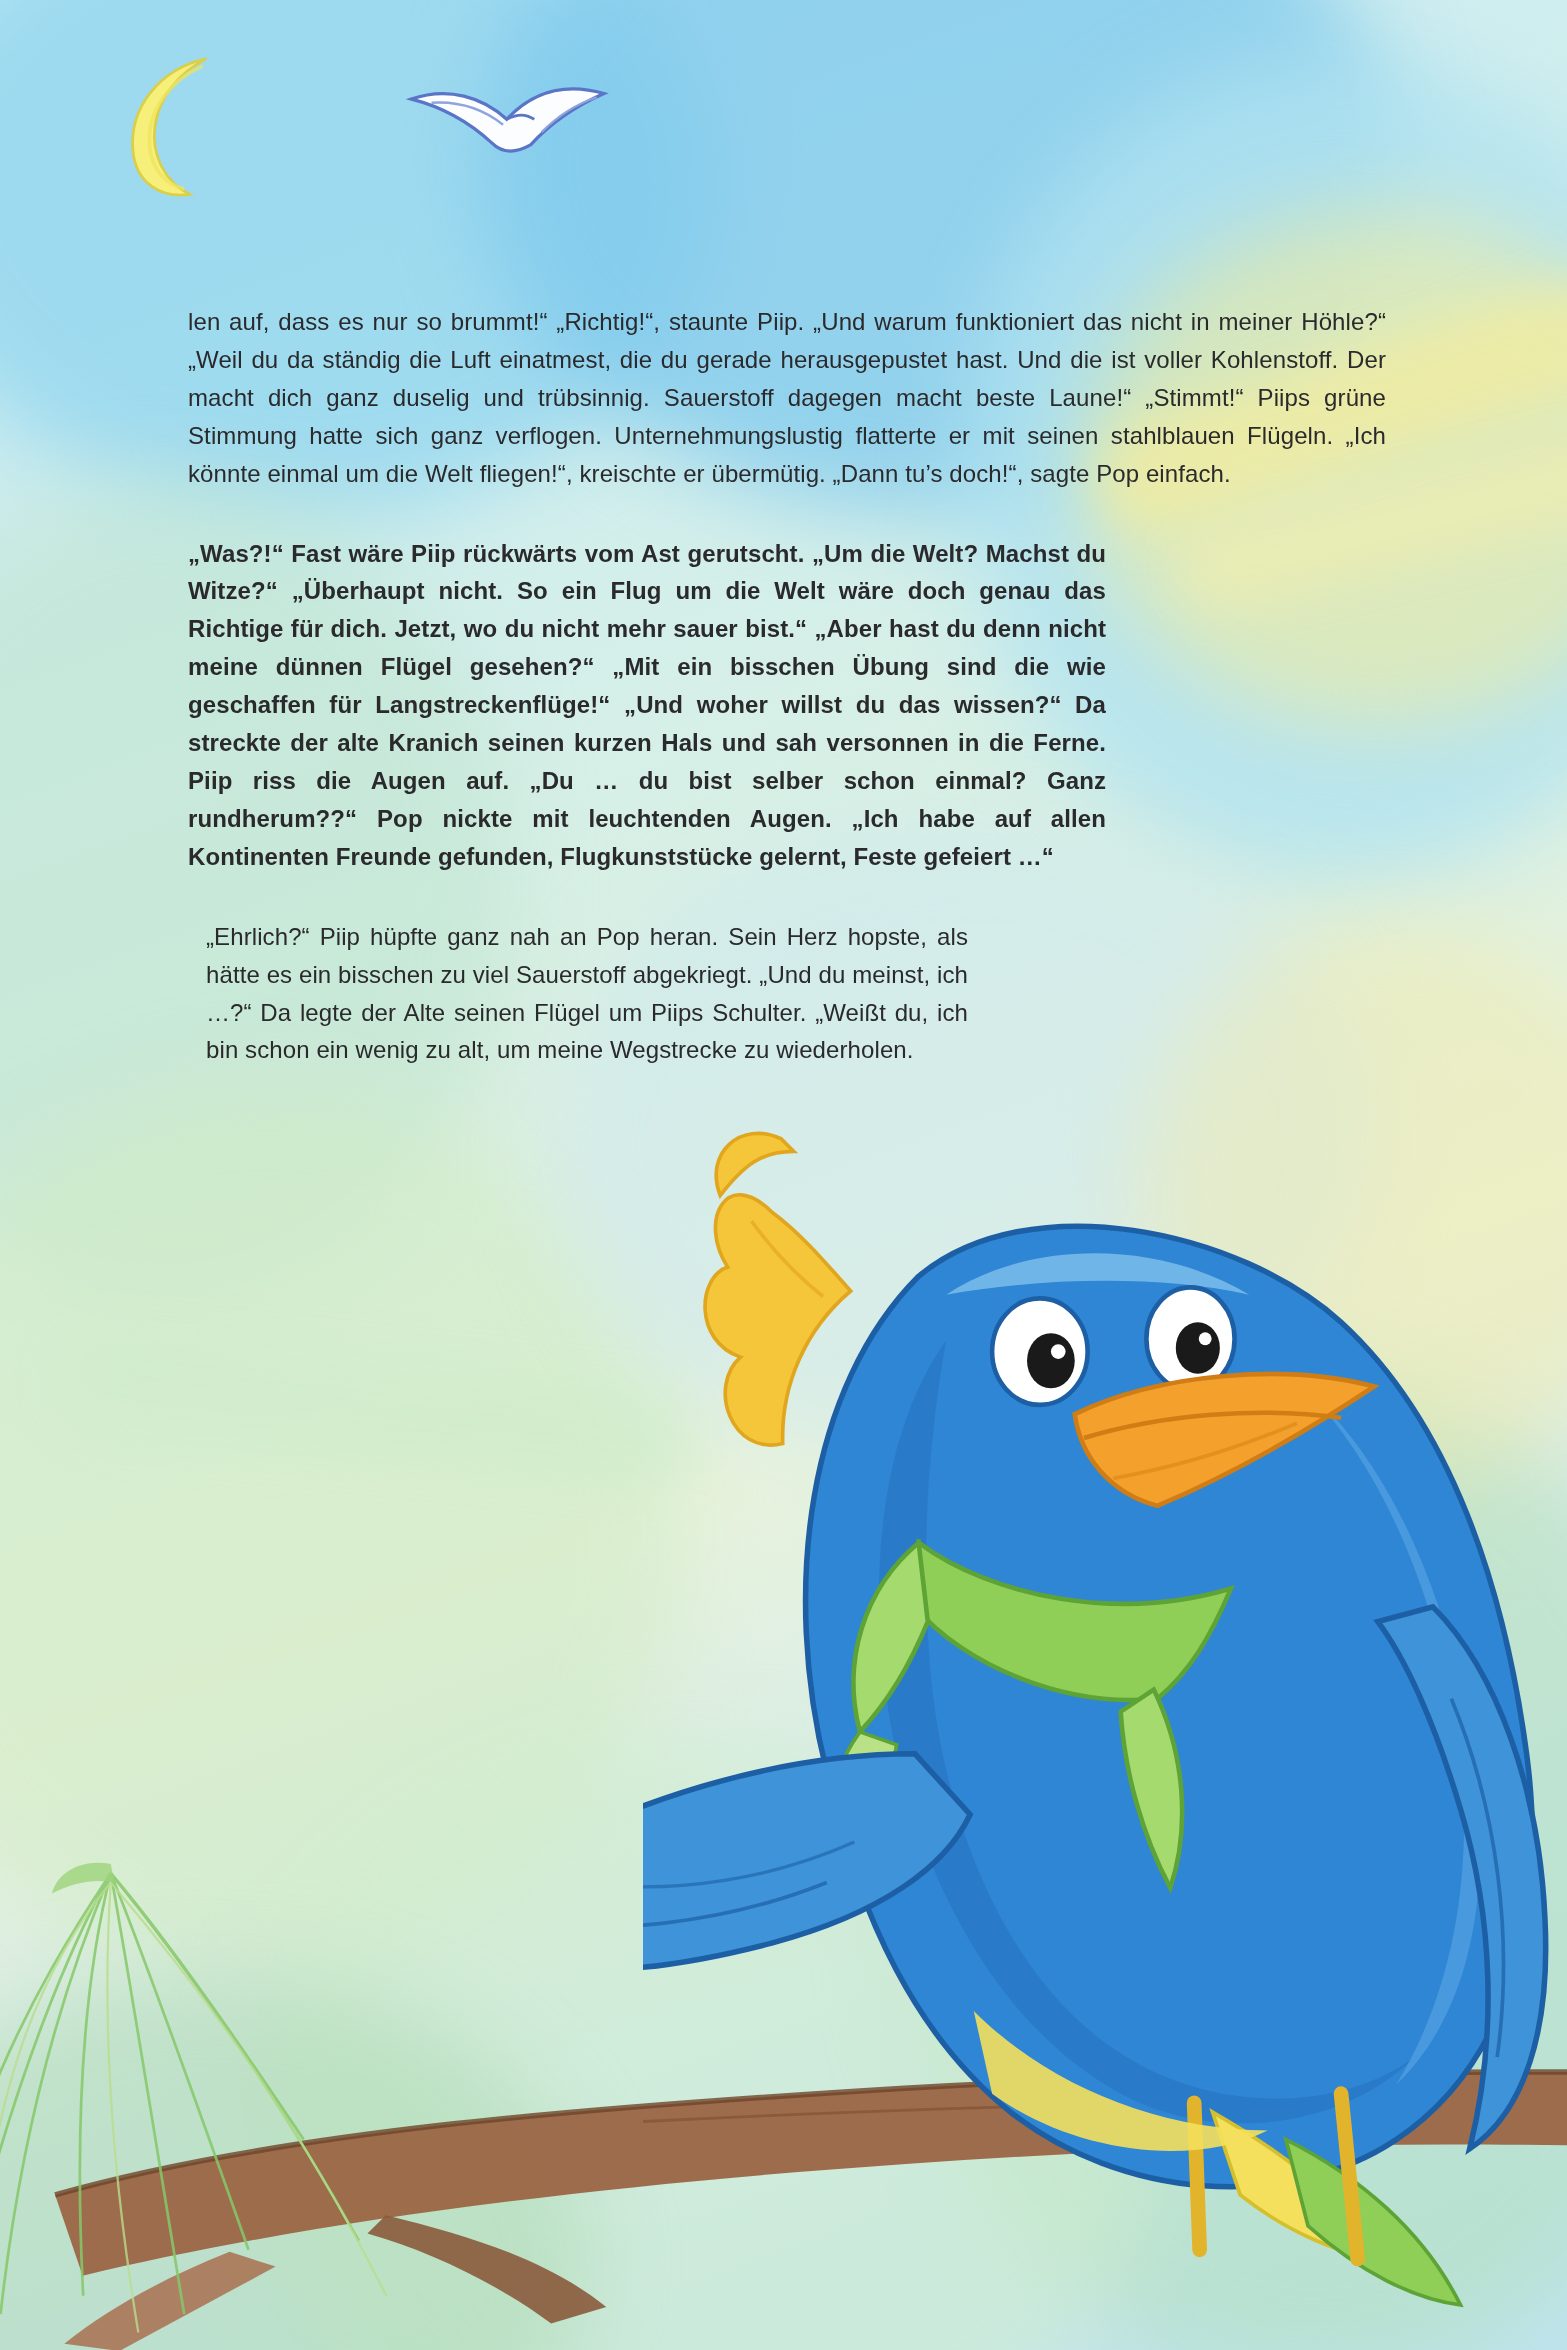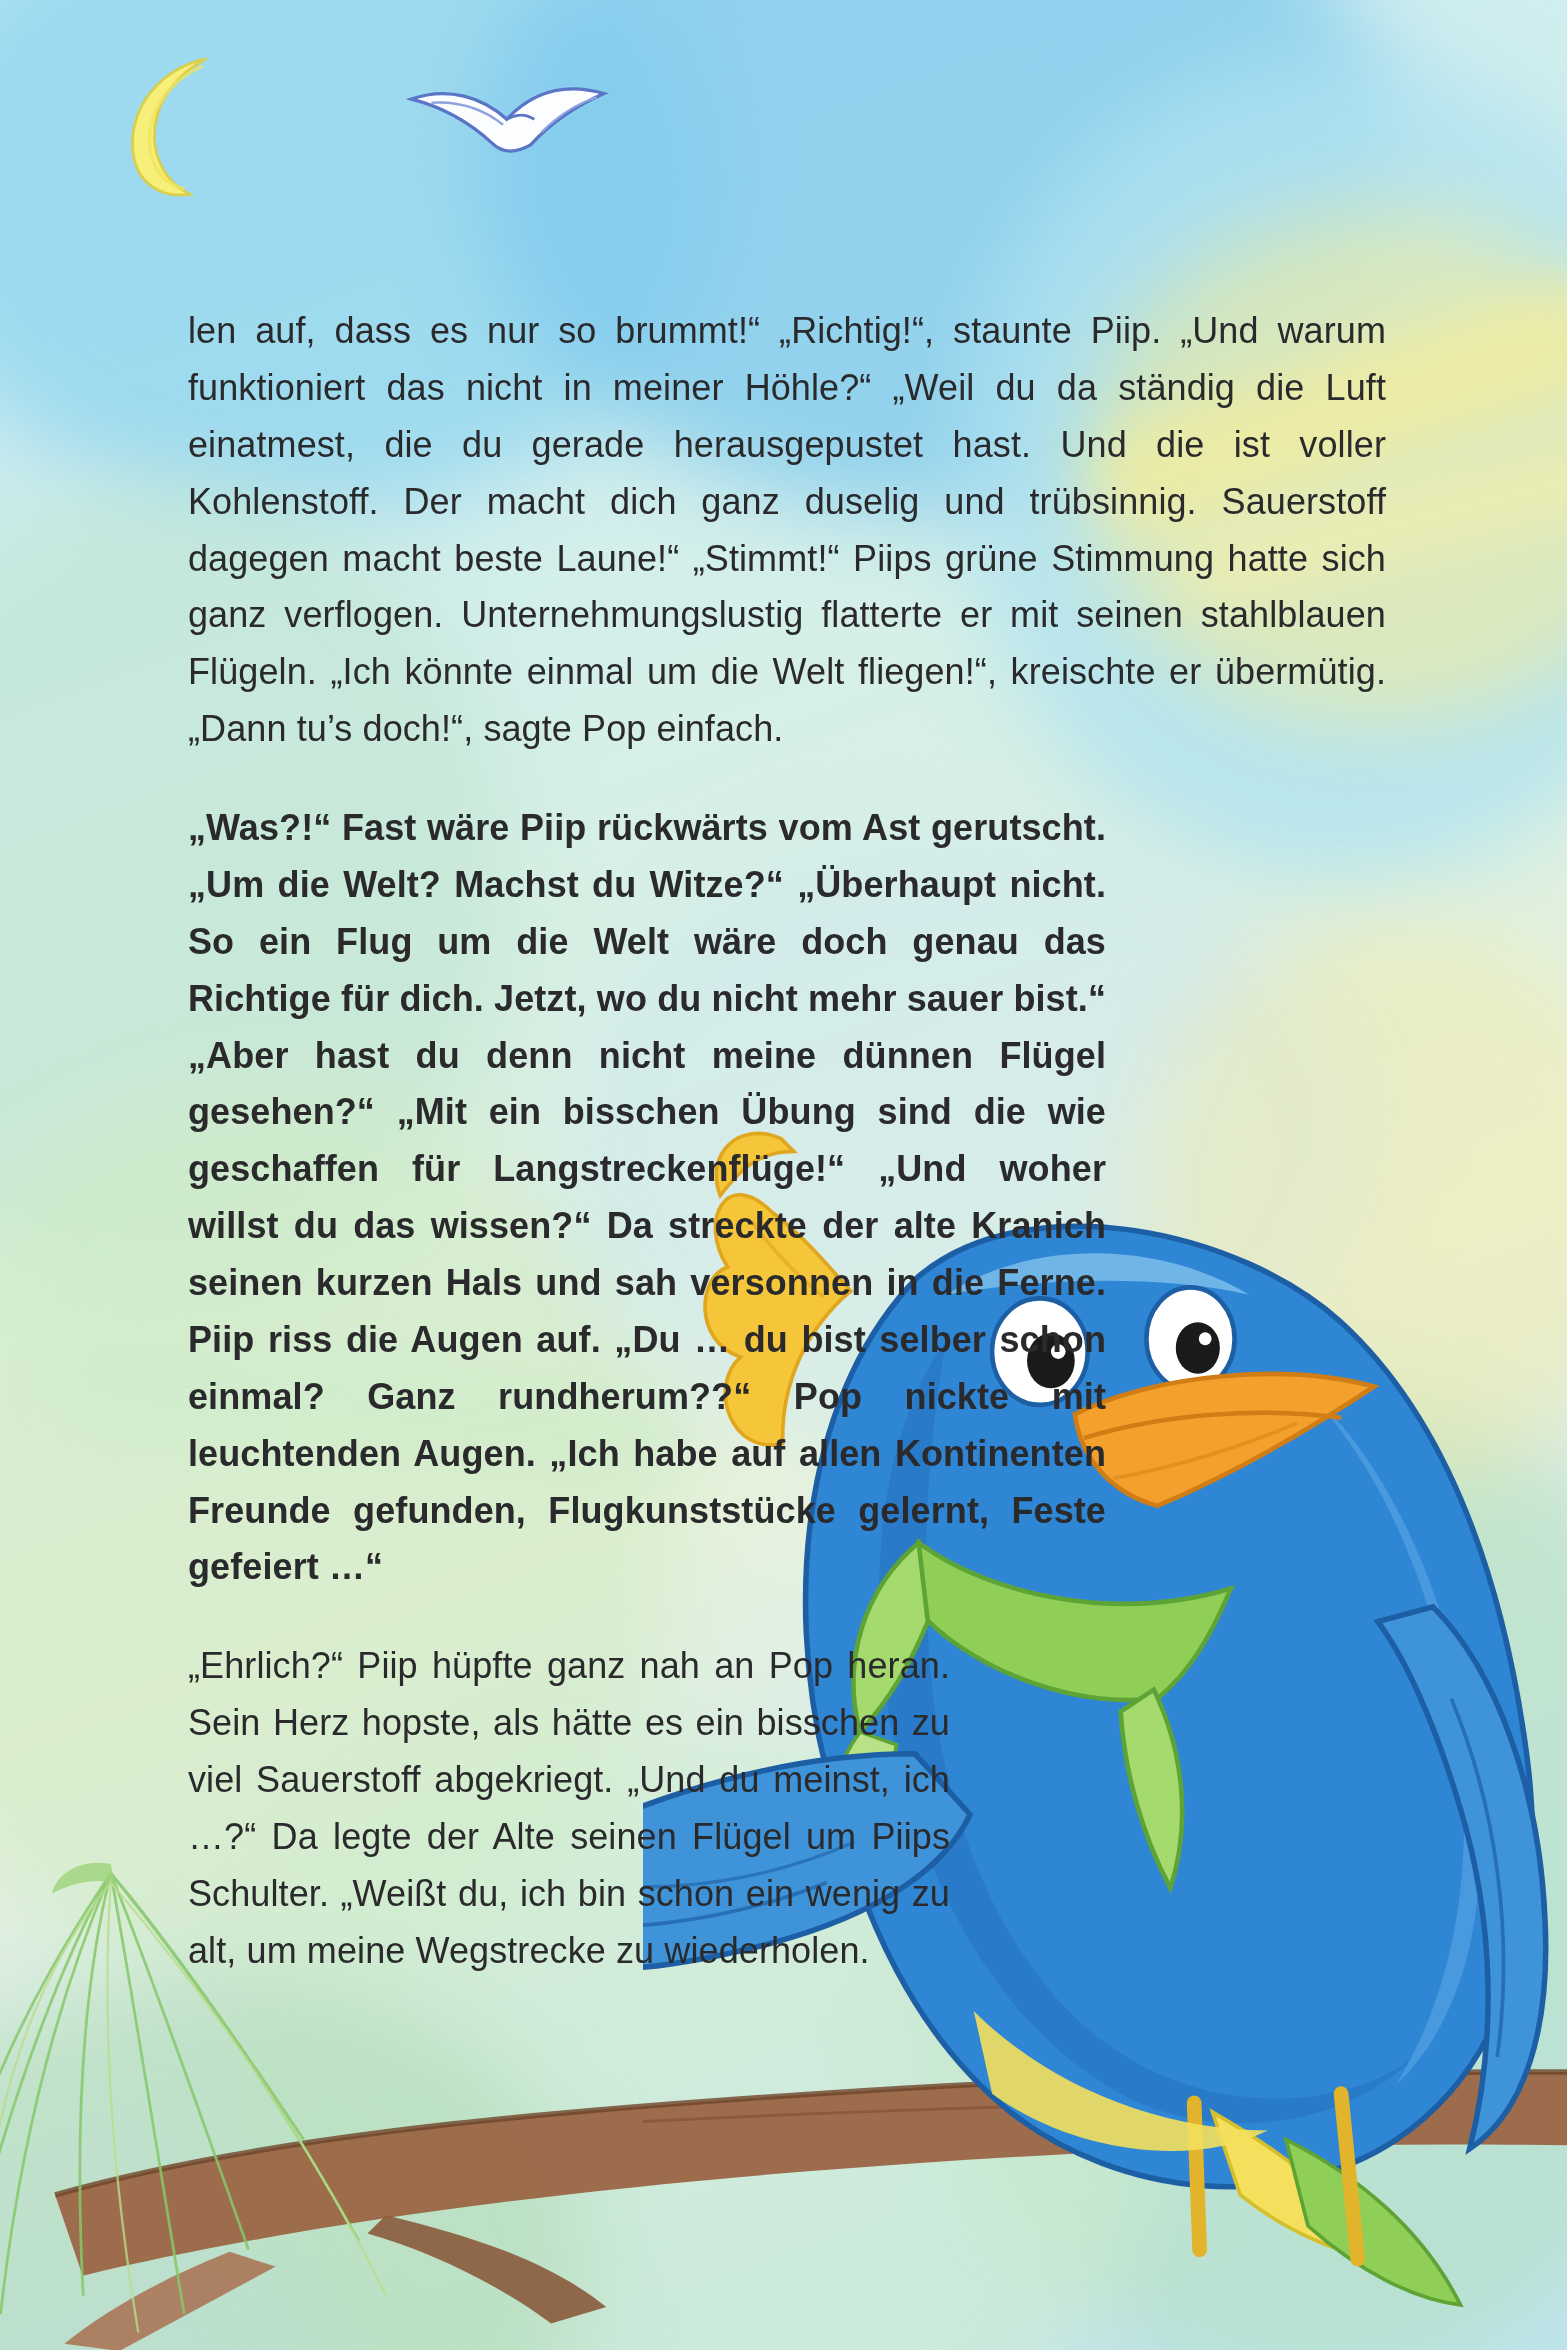--- a/index.html
+++ b/index.html
@@ -69,28 +69,28 @@
   
   .textblock {
     position: absolute;
     left: 188px;
     top: 303px;
     width: 1198px;
     z-index: 6;
   }
   .para {
     margin: 0 0 42px 0;
-    font-size: 36px;
+    font-size: 24px;
     line-height: 1.58;
     color: #2a2a2c;
     text-align: justify;
     letter-spacing: 0.1px;
     hyphens: manual;
   }
-  .para:last-child { margin-bottom: 0; }
+  .para:last-child { margin-bottom: 0; margin-left: 18px; }
 
   
   .para.narrow-a { width: 918px; font-weight: bold; }
   .para.narrow-b { width: 762px; }
 
   
   .bird {
     position: absolute;
     left: 643px;
     top: 1111px;

